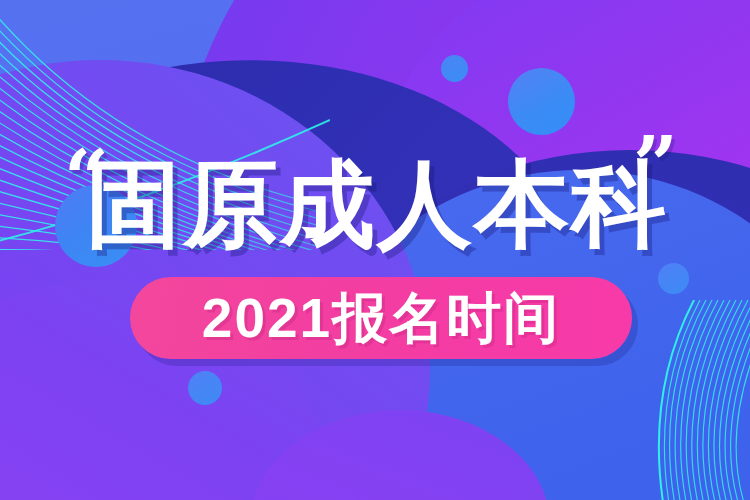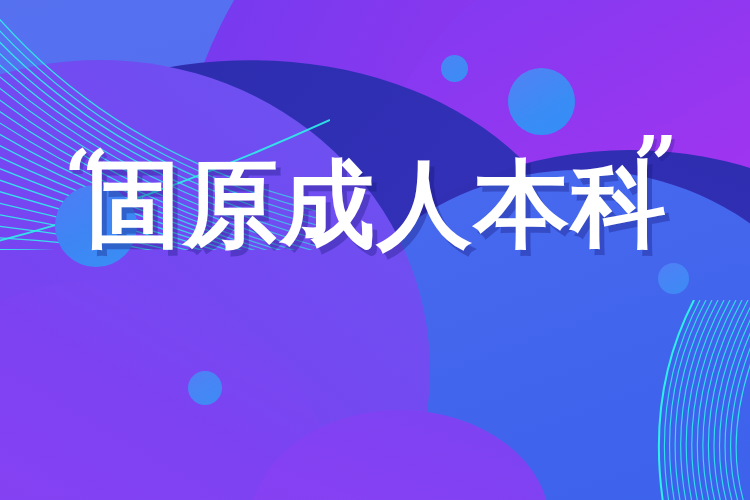--- a/index.html
+++ b/index.html
@@ -244,14 +244,17 @@
   <div class="dot dot-b"></div>
   <div class="dot dot-c"></div>
   <div class="dot dot-d"></div>
   <div class="dot dot-e"></div>
 
   <div class="quote quote-open">“</div>
   <div class="quote quote-close">”</div>
 
   <div class="headline">固原成人本科</div>
 
+  <div class="badge">
+    <span class="badge-text">2021报名时间</span>
+  </div>
 
 </div>
 
 </body></html>

